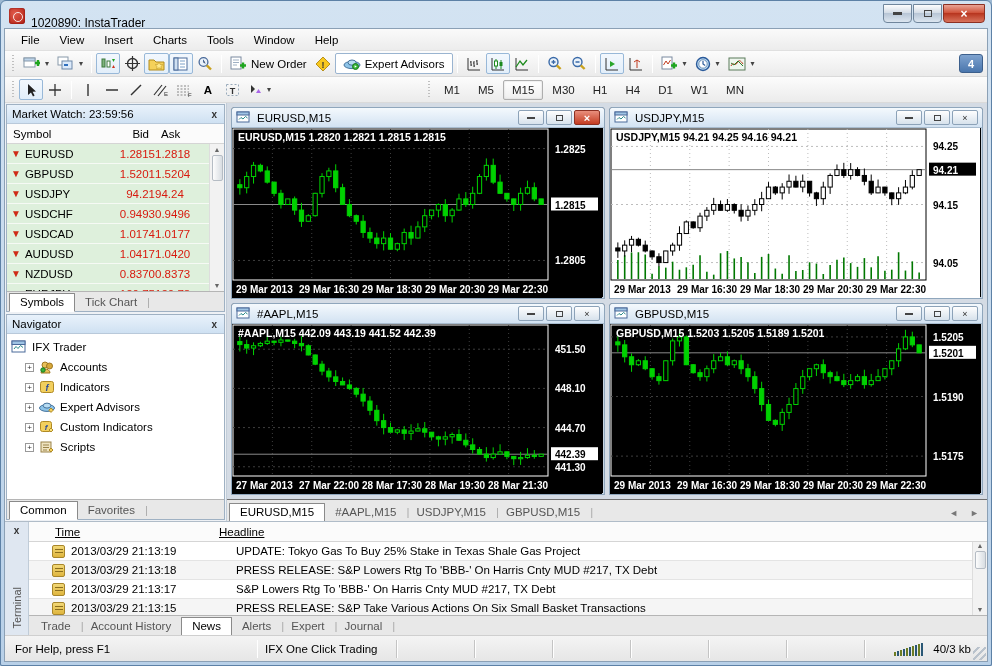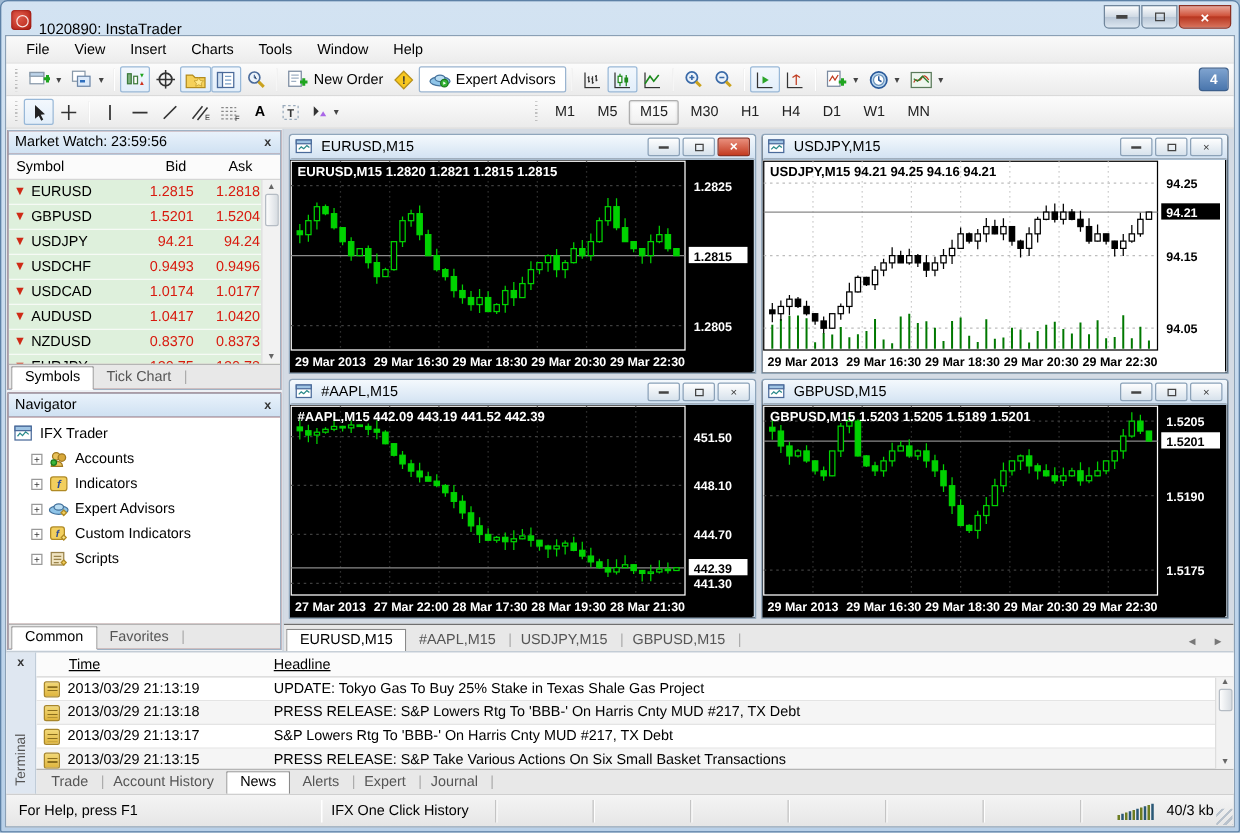--- a/index.html
+++ b/index.html
@@ -49,21 +49,21 @@
   .mwpanel{height:208px;flex:0 0 auto;}
   .navpanel{flex:1;}
   
   .mwtable{flex:1;overflow:hidden;display:flex;flex-direction:column;background:#fff;}
   .mwhead{display:flex;height:20px;border-bottom:1px solid #d5d5d5;background:#fbfbfb;align-items:center;flex:0 0 auto;}
   .mwhead div{padding:0 6px;}
   .mwrows{flex:1;overflow:hidden;position:relative;}
   .mwrow{display:flex;height:20px;align-items:center;background:#def0dc;border-bottom:1px solid #f6faf5;}
   .c-sym{width:92px;display:flex;align-items:center;gap:4px;padding-left:4px;}
   .c-bid{width:56px;text-align:right;}
-  .c-ask{width:53px;text-align:right;}
+  .c-ask{width:53px;text-align:left;}
   .mwrow .c-bid,.mwrow .c-ask{color:#d81a0e;}
   .downarr{color:#cf2a16;font-size:10px;line-height:10px;}
   .vscroll{position:absolute;right:0;top:0;bottom:0;width:15px;background:#f2f2f2;border-left:1px solid #ddd;
            display:flex;flex-direction:column;align-items:center;font-size:7px;color:#666;}
   .vthumb{width:11px;height:26px;background:linear-gradient(90deg,#fdfdfd,#d8dde2);border:1px solid #b5bcc4;border-radius:2px;margin-top:2px;}
   .vscroll .up{margin-top:2px}.vscroll .dn{margin-top:auto;margin-bottom:2px;}
   
   .tabsbar{height:20px;display:flex;align-items:flex-end;background:#e8e8e8;border-top:1px solid #b5b5b5;padding:0 2px;flex:0 0 auto;}
   .btab{padding:2px 10px 3px 10px;color:#555;position:relative;white-space:nowrap;}
   .btab:not(.active):after{content:"|";color:#aaa;position:absolute;right:-3px;top:2px;}
@@ -96,21 +96,21 @@
   .terminal{height:114px;flex:0 0 auto;display:flex;border-top:1px solid #b0bcc8;background:#fff;}
   .termstrip{width:24px;flex:0 0 auto;background:#dfe7f1;border-right:1px solid #c0ccd8;display:flex;flex-direction:column;align-items:center;}
   .termstrip .panel-x{margin:3px 0 0 0;}
   .vlabel{writing-mode:vertical-rl;transform:rotate(180deg);margin-top:auto;margin-bottom:6px;color:#555;font-size:11px;}
   .termbody{flex:1;display:flex;flex-direction:column;overflow:hidden;position:relative;}
   .newshead{display:flex;height:20px;border-bottom:1px solid #d5d5d5;background:#fbfbfb;align-items:center;flex:0 0 auto;text-decoration:underline;}
   .nh-time{width:190px;padding-left:26px;}
   .newsrows{flex:1;overflow:hidden;}
   .newsrow{display:flex;height:19px;align-items:center;border-bottom:1px solid #e4e4e4;}
   .newsrow:nth-child(even){background:#f5f5f5;}
-  .nr-time{width:190px;display:flex;align-items:center;gap:6px;padding-left:6px;flex:0 0 auto;}
+  .nr-time{width:190px;display:flex;align-items:center;gap:6px;padding-left:6px;flex:0 0 auto;margin-left:17px;}
   .newsicon{width:13px;height:13px;background:linear-gradient(#f2d877,#dfb53e);border:1px solid #a8862a;border-radius:2px;position:relative;flex:0 0 auto;}
   .newsicon:after{content:"";position:absolute;left:2px;top:3px;width:8px;height:6px;
       background:repeating-linear-gradient(#8a6d1d 0 1px,transparent 1px 3px);}
   .newsscroll{position:absolute;right:0;top:20px;bottom:20px;width:15px;background:#f2f2f2;border-left:1px solid #ddd;
               display:flex;flex-direction:column;align-items:center;font-size:7px;color:#666;}
   
   .statusbar{height:26px;flex:0 0 auto;display:flex;align-items:center;background:linear-gradient(#f4f4f4,#e6e6e6);border-top:1px solid #cfcfcf;padding:0 2px;font-size:11.5px;position:relative;}
   .scell{height:18px;display:flex;align-items:center;padding:0 8px;border-right:1px solid #c4c4c4;box-shadow:1px 0 0 #fff;}
   .scell.first{flex:0 0 250px;border-right:none;}
   .scell.empty{flex:0 0 78px;}
@@ -1205,21 +1205,21 @@
             <span class="btab active">News</span>
             <span class="btab">Alerts</span>
             <span class="btab">Expert</span>
             <span class="btab">Journal</span>
           </div>
       </div>
     </div>
 
     <div class="statusbar">
       <div class="scell first">For Help, press F1</div>
-      <div class="scell" style="flex:0 0 140px">IFX One Click History</div>
+      <div class="scell" style="flex:0 0 140px">IFX One Click Trading</div>
       <div class="scell empty"></div>
         <div class="scell empty"></div>
         <div class="scell empty"></div>
       <div class="scell empty"></div>
         <div class="scell empty"></div>
         <div class="scell empty"></div>
       <span class="signal" id="signalbars">
           <i style="height: 4px; background: rgb(109, 125, 34);"></i>
           <i style="height: 5px; background: rgb(42, 88, 118);"></i>
           <i style="height: 6px; background: rgb(109, 125, 34);"></i>

